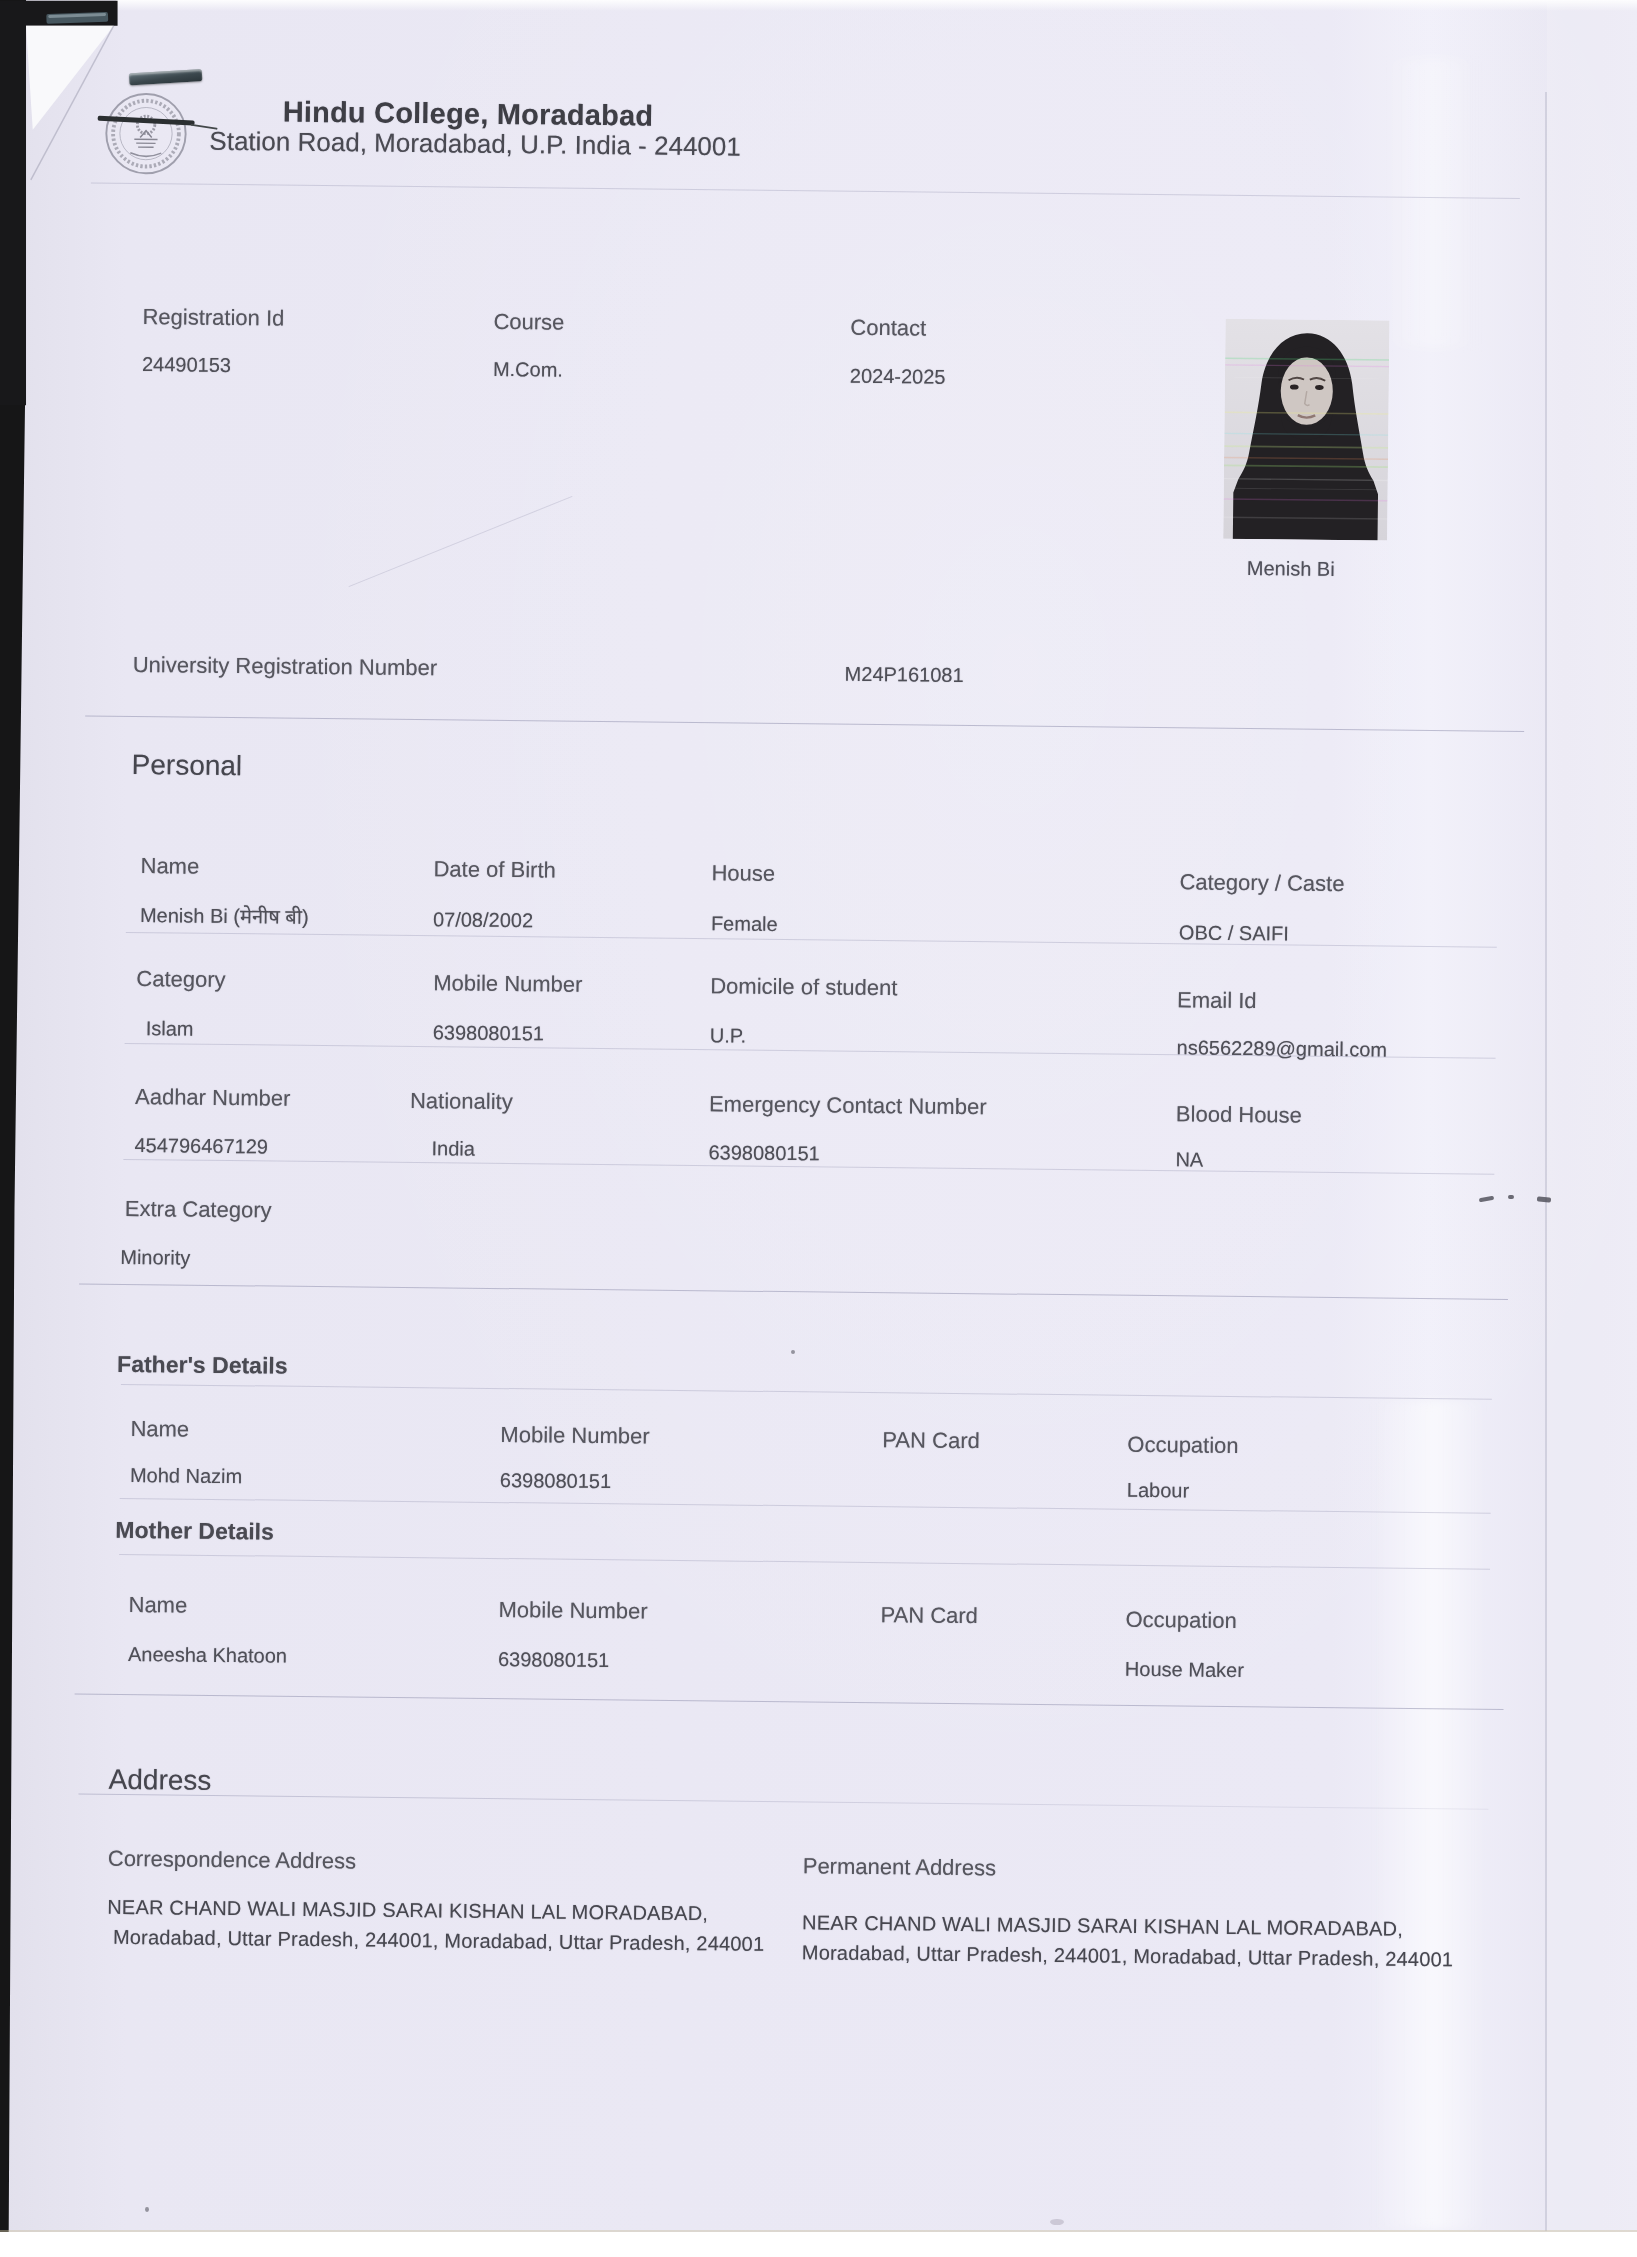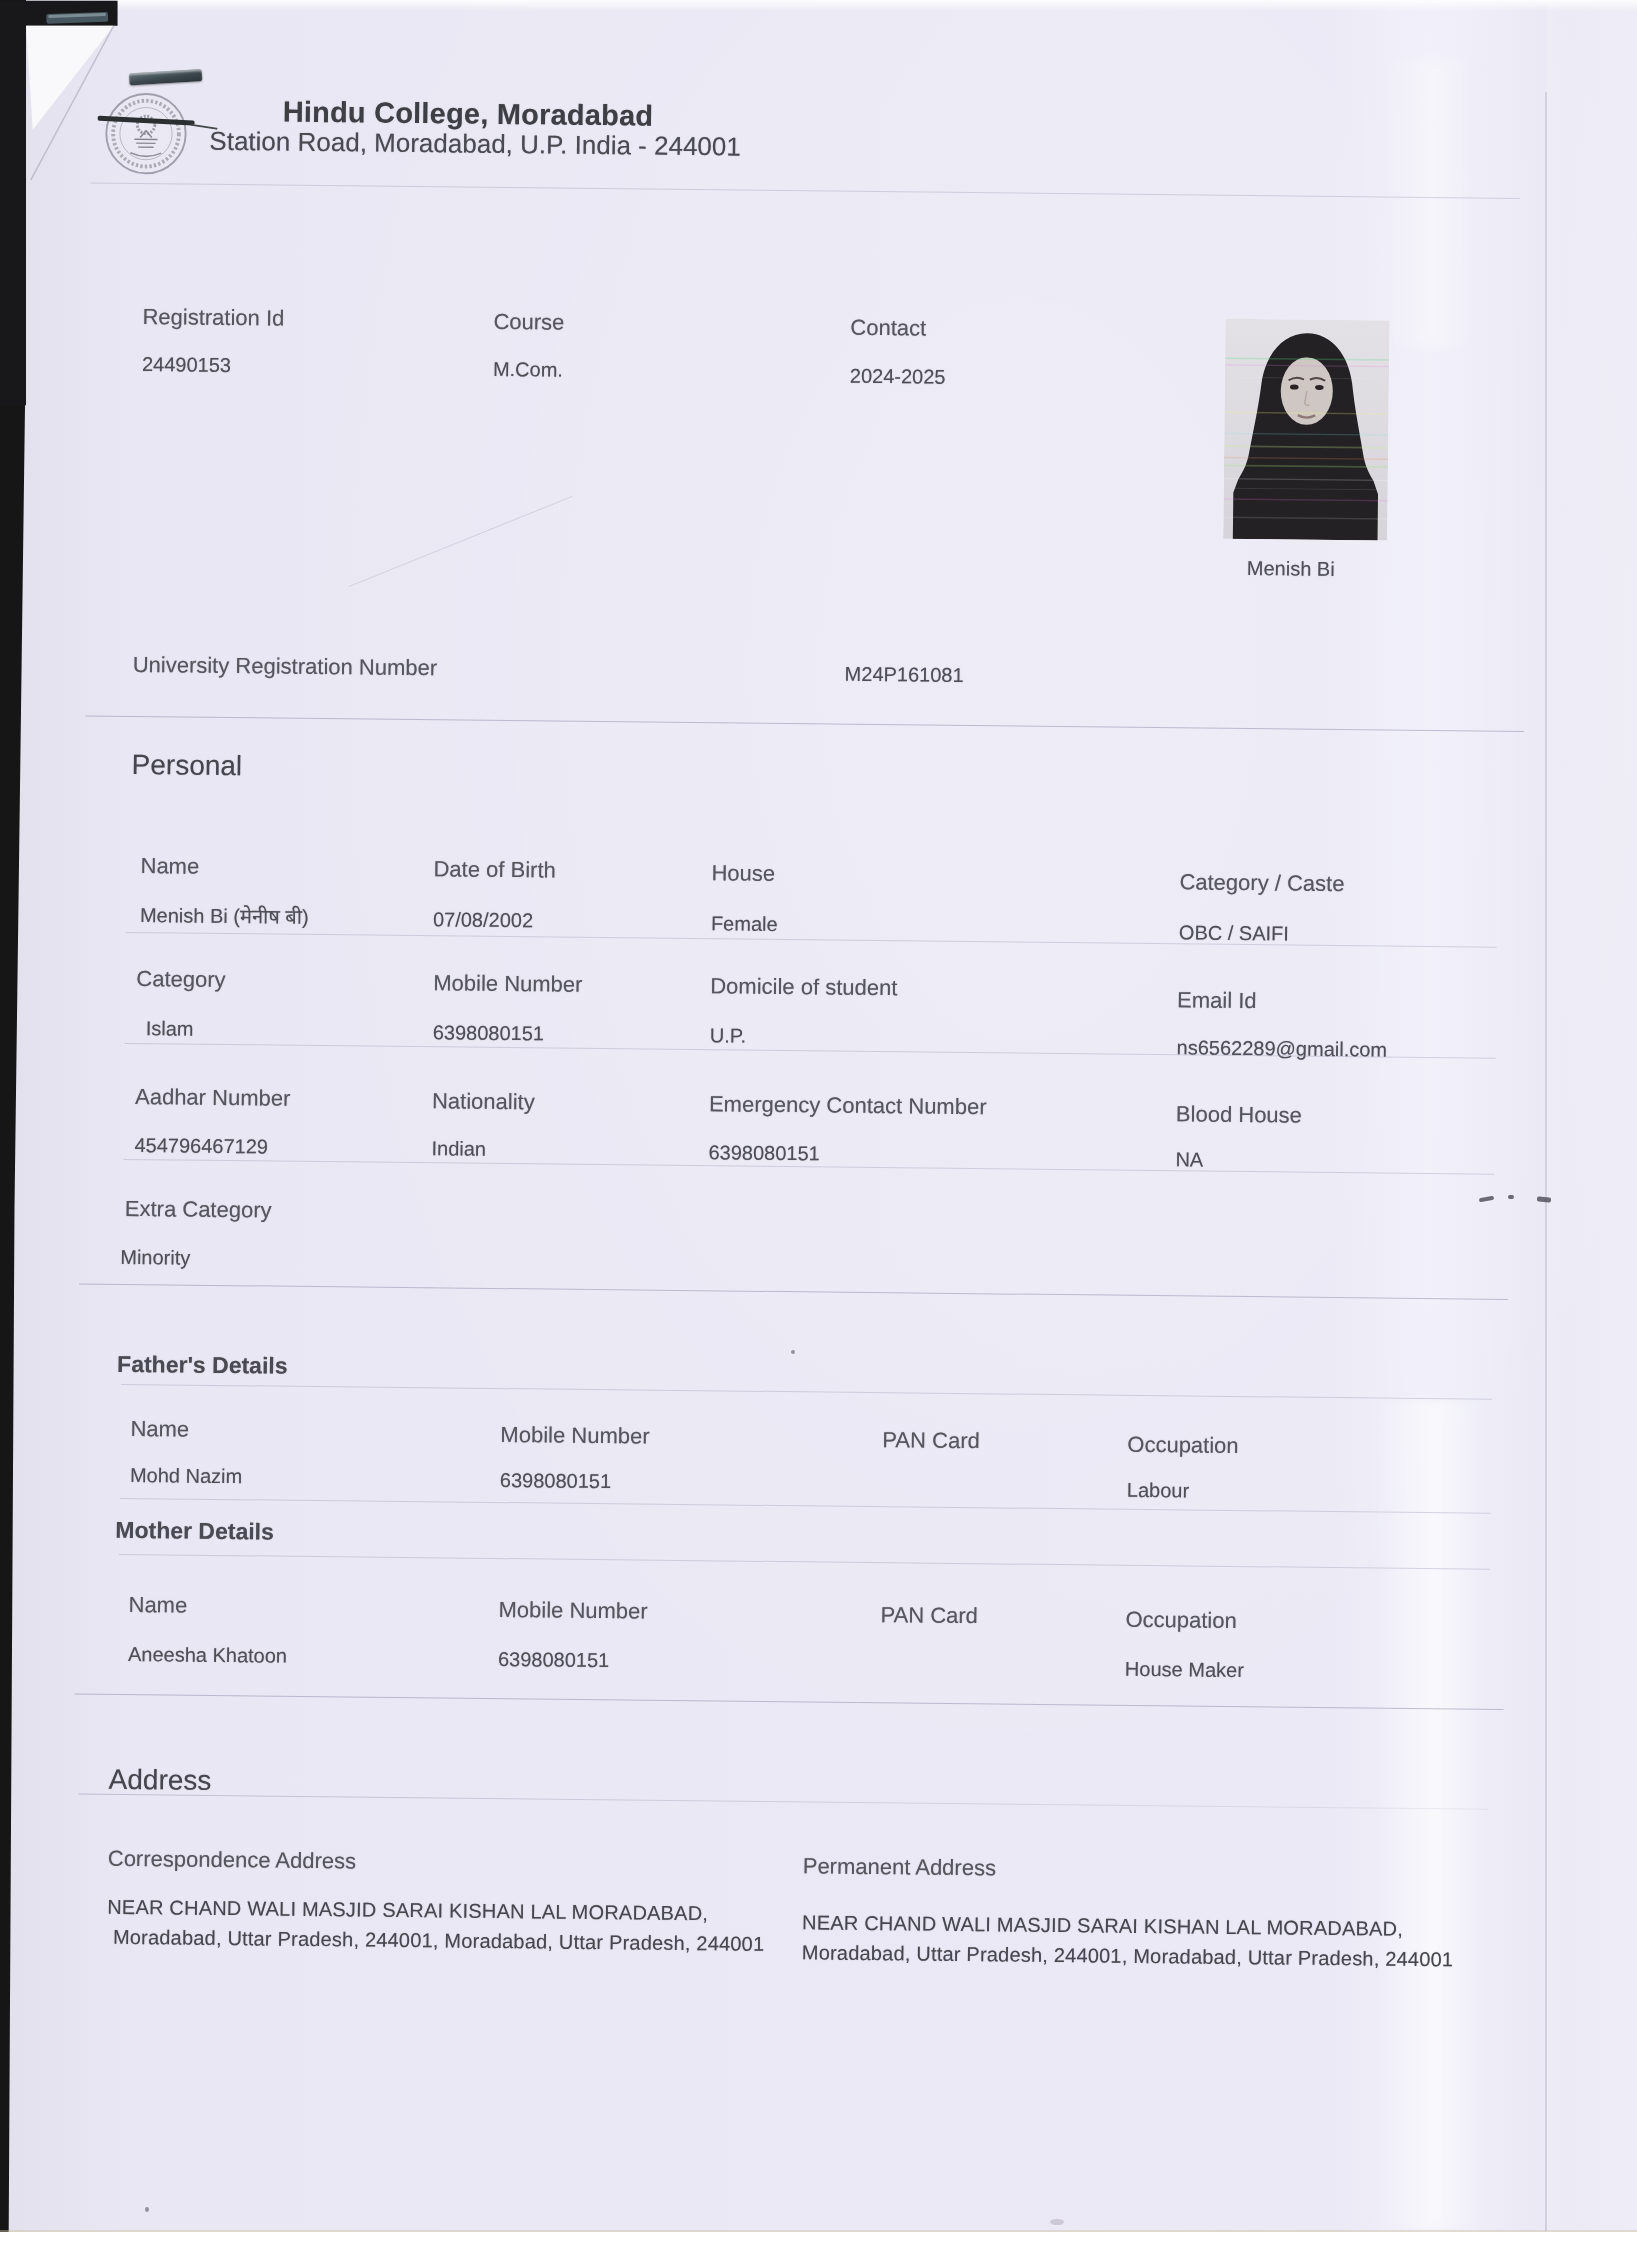--- a/index.html
+++ b/index.html
@@ -146,25 +146,25 @@
     <div class="f lbl" style="left:443px;top:968px">Mobile Number</div>
     <div class="f lbl" style="left:720px;top:968px">Domicile of student</div>
     <div class="f lbl" style="left:1187px;top:977px">Email Id</div>
     <div class="f val" style="left:156px;top:1017px">Islam</div>
     <div class="f val" style="left:443px;top:1018px">6398080151</div>
     <div class="f val" style="left:720px;top:1018px">U.P.</div>
     <div class="f val" style="left:1187px;top:1025px">ns6562289@gmail.com</div>
     <div class="hline" style="left:135px;top:1043px;width:1371px"></div>
 
     <div class="f lbl" style="left:146px;top:1085px">Aadhar Number</div>
-    <div class="f lbl" style="left:443px;top:1086px">Nationality</div>
+    <div class="f lbl" style="left:421px;top:1086px">Nationality</div>
     <div class="f lbl" style="left:720px;top:1086px">Emergency Contact Number</div>
     <div class="f lbl" style="left:1187px;top:1091px">Blood House</div>
     <div class="f val" style="left:146px;top:1134px">454796467129</div>
-    <div class="f val" style="left:443px;top:1134px">Indian</div>
+    <div class="f val" style="left:443px;top:1134px">India</div>
     <div class="f val" style="left:720px;top:1135px">6398080151</div>
     <div class="f val" style="left:1187px;top:1137px">NA</div>
     <div class="hline" style="left:135px;top:1159px;width:1371px"></div>
 
     <div class="f lbl" style="left:137px;top:1197px">Extra Category</div>
     <div class="f val" style="left:133px;top:1246px">Minority</div>
     <div class="hline strong" style="left:92px;top:1284px;width:1429px"></div>
 
     <div class="f h2" style="left:131px;top:1352px">Father's Details</div>
     <div class="hline" style="left:135px;top:1384px;width:1371px"></div>

